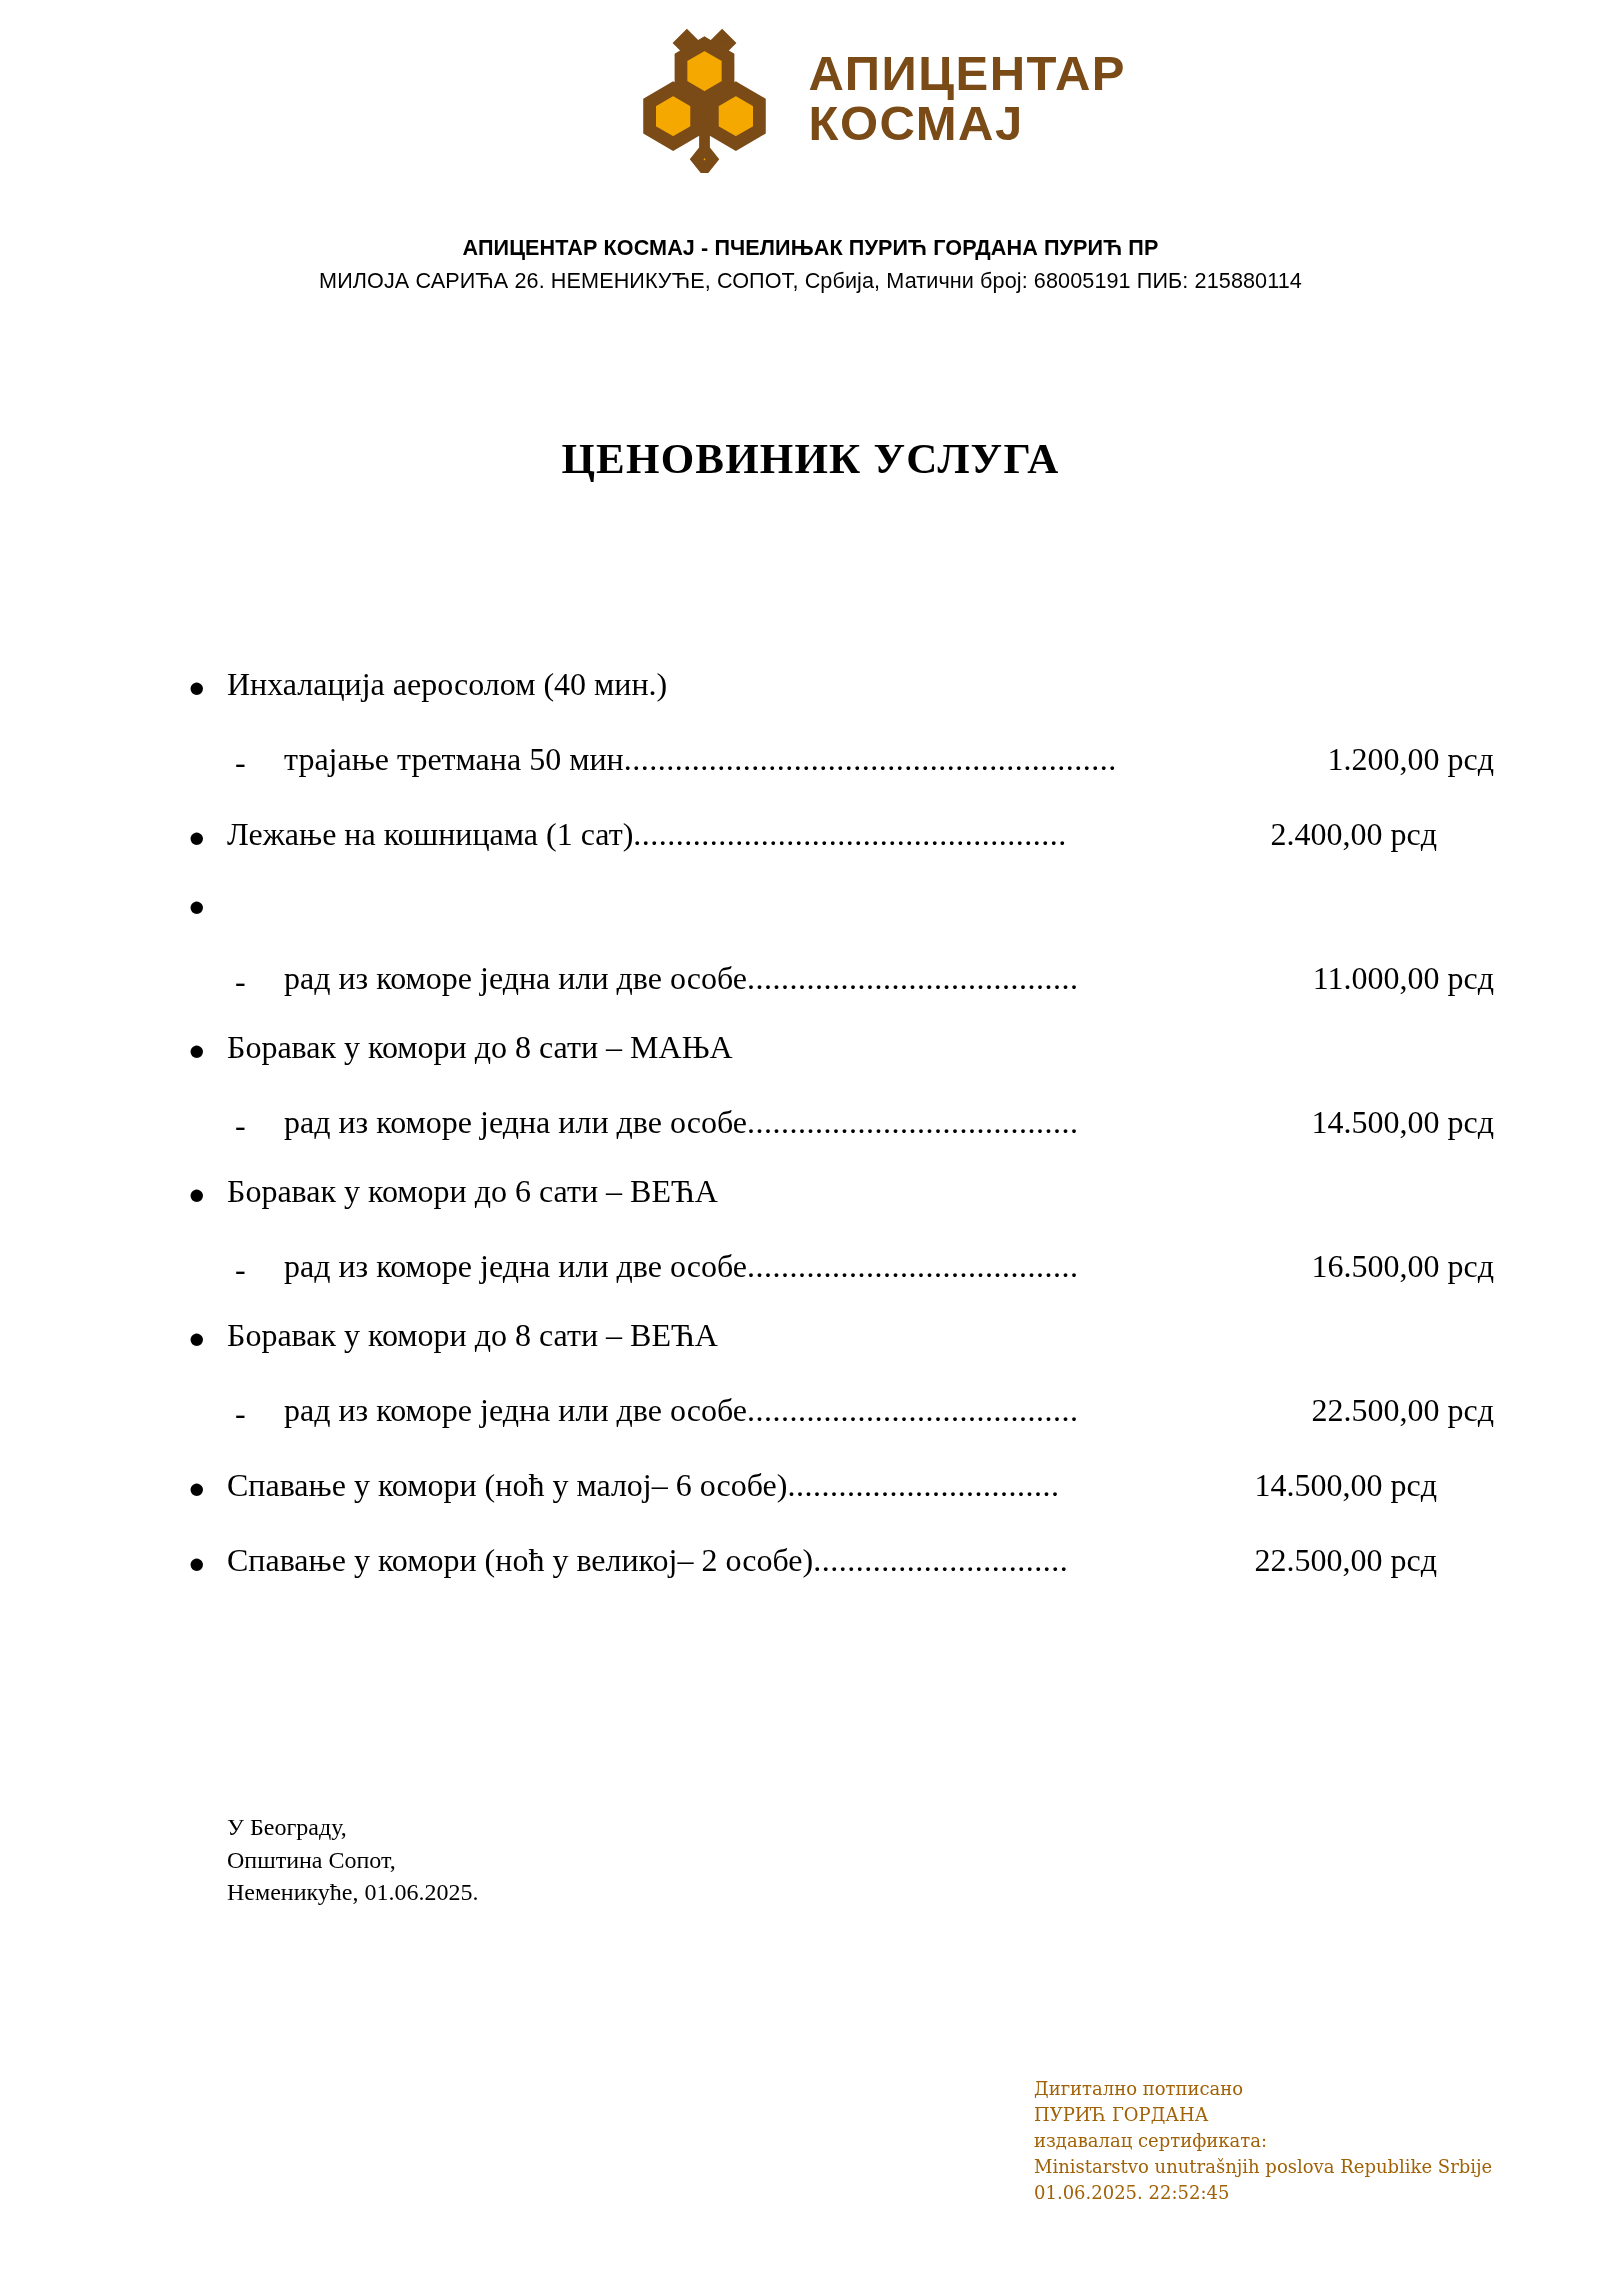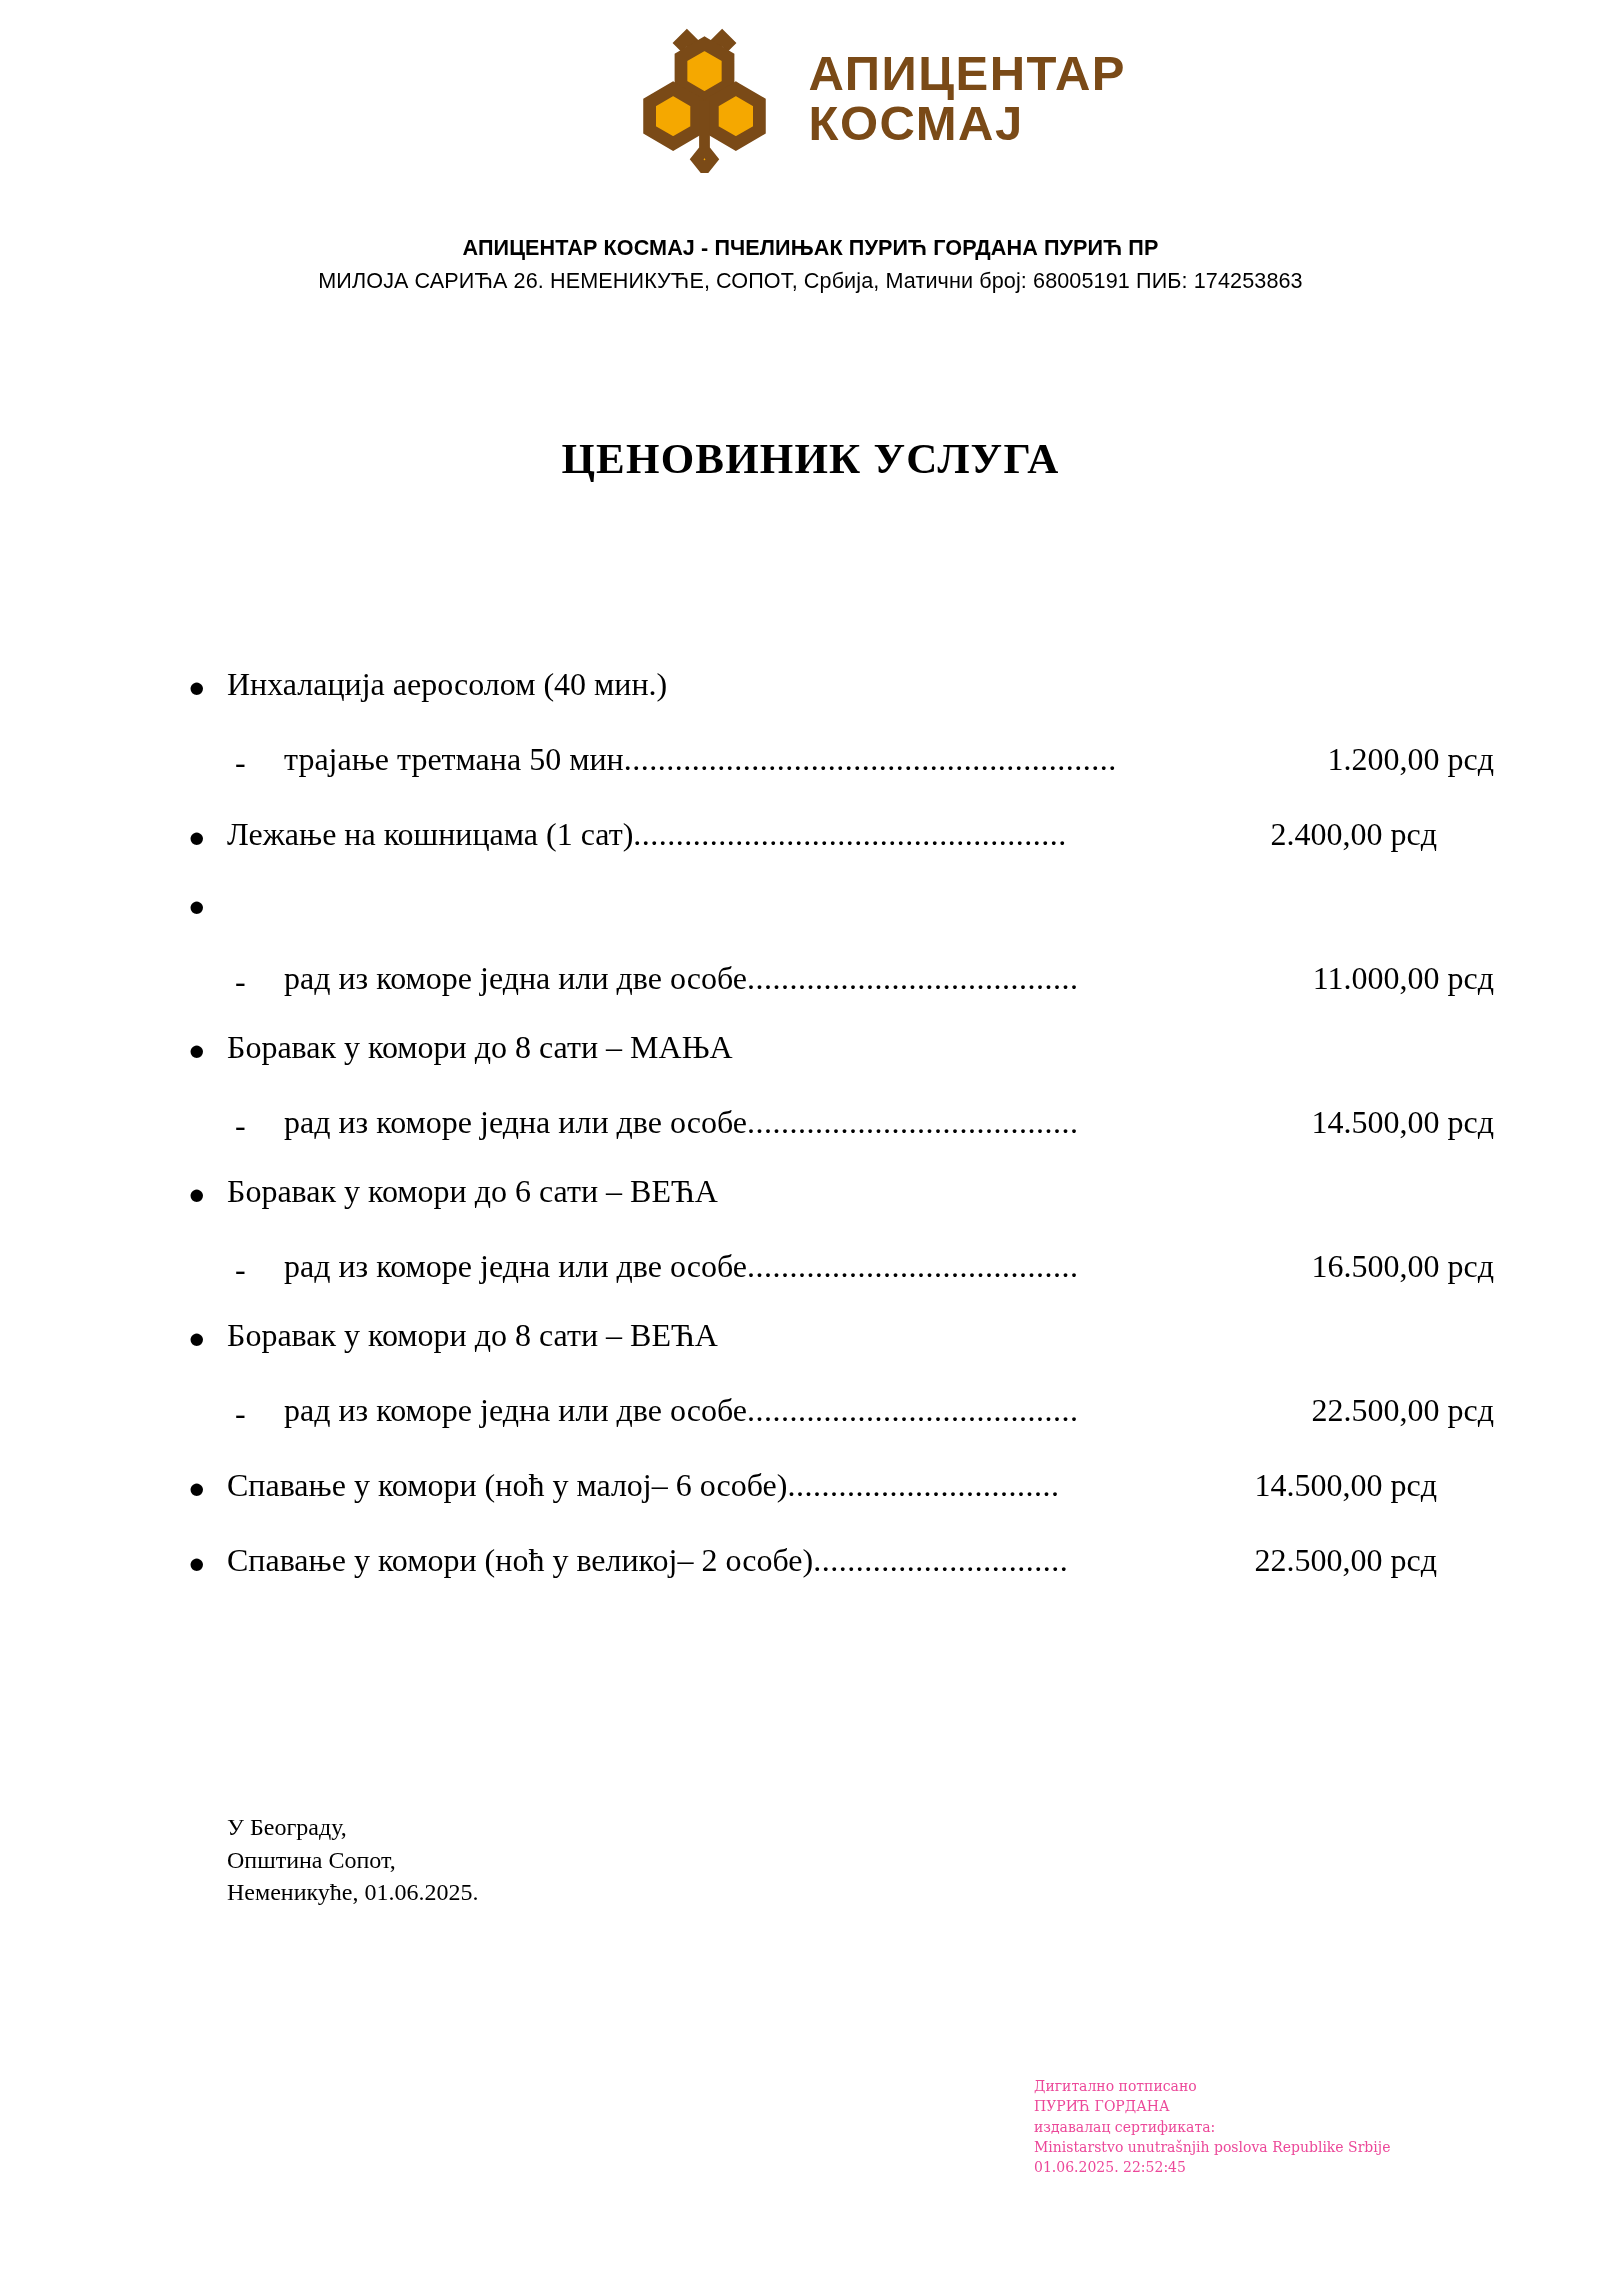--- a/index.html
+++ b/index.html
@@ -154,23 +154,23 @@
     font-size: 24px;
     line-height: 1.36;
   }
 
   
   .signature {
     position: absolute;
     top: 2076px;
     left: 1034px;
     font-family: "DejaVu Serif", "Liberation Serif", serif;
-    font-size: 14px;
+    font-size: 18px;
     line-height: 1.45;
-    color: #ec4899;
+    color: #a16207;
   }
 </style>
 </head>
 <body>
 
 <div class="page">
 
   <div class="logo-block">
     <div class="logo-inner">
       <svg class="logo-mark" viewBox="0 0 160 150">
@@ -187,21 +187,21 @@
       </svg>
       <div class="logo-words">
         <span>АПИЦЕНТАР</span>
         <span>КОСМАЈ</span>
       </div>
     </div>
   </div>
 
   <div class="company">
     <div class="company-line1">АПИЦЕНТАР КОСМАЈ - ПЧЕЛИЊАК ПУРИЋ ГОРДАНА ПУРИЋ ПР</div>
-    <div class="company-line2"><span>МИЛОЈА САРИЋА 26. НЕМЕНИКУЋЕ, СОПОТ, Србија, Матични број: </span><b>68005191</b><span> ПИБ: </span><b>174253863</b></div>
+    <div class="company-line2"><span>МИЛОЈА САРИЋА 26. НЕМЕНИКУЋЕ, СОПОТ, Србија, Матични број: </span><b>68005191</b><span> ПИБ: </span><b>215880114</b></div>
   </div>
 
   <div class="doc-title">ЦЕНОВИНИК УСЛУГА</div>
 
   <div class="price-list">
 
     <div class="row main">
       <span class="bullet">●</span>
       <span class="plain">Инхалација аеросолом (40 мин.)</span>
     </div>

